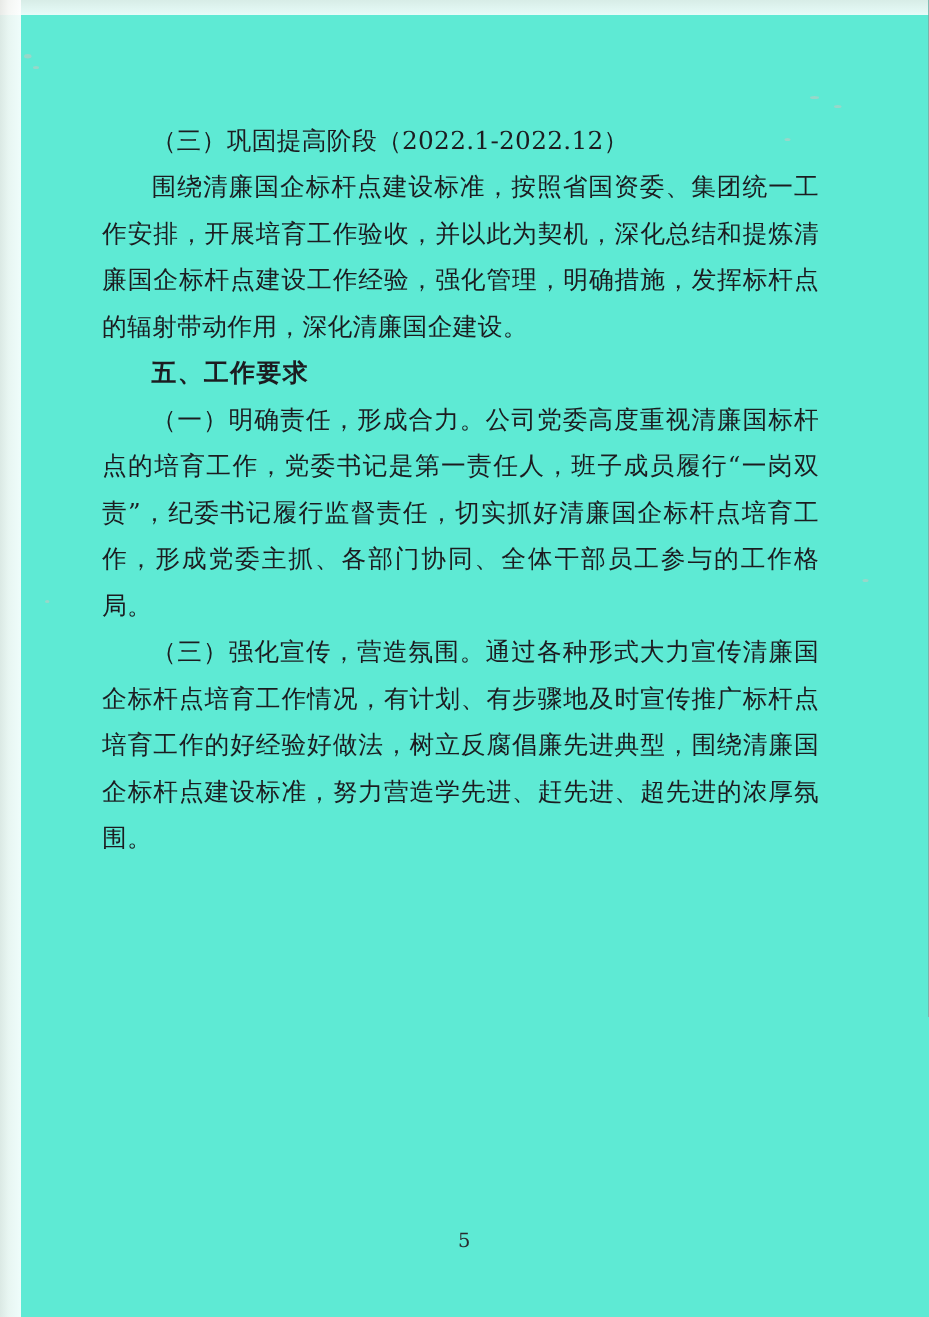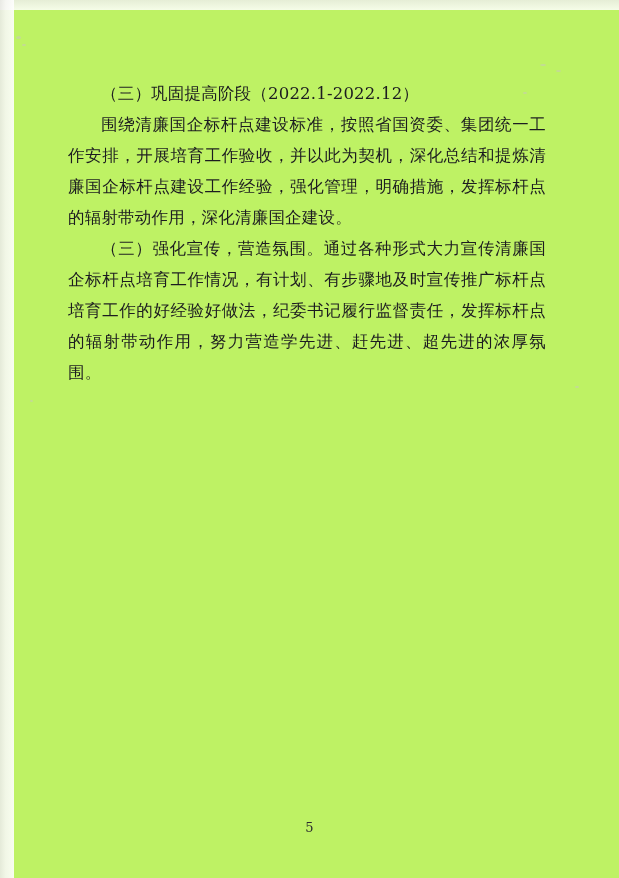--- a/index.html
+++ b/index.html
@@ -10,21 +10,21 @@
   body {
     width: 619px;
     height: 878px;
     overflow: hidden;
     font-family: "DejaVu Serif", "Liberation Serif", serif;
   }
   .page {
     position: relative;
     width: 619px;
     height: 878px;
-    background: #bef264;
+    background: #5eead4;
     box-sizing: border-box;
     overflow: hidden;
   }
   
   .scan-edge-left {
     position: absolute;
     left: 0; top: 0;
     width: 14px; height: 878px;
     background: linear-gradient(to right, #e9e9e6 0%, #f7f7f5 40%, #ffffff 100%);
     opacity: 0.9;
@@ -94,22 +94,24 @@
   <div class="speck" style="left:523px; top:92px; width:4px; height:2px;"></div>
   <div class="speck" style="left:575px; top:386px; width:4px; height:2px;"></div>
   <div class="speck" style="left:30px; top:400px; width:3px; height:2px;"></div>
 
   <div class="content">
 
     <p class="indent2 blk">（三）巩固提高阶段（2022.1-2022.12）</p>
 
     <p class="indent2 blk">围绕清廉国企标杆点建设标准，按照省国资委、集团统一工作安排，开展培育工作验收，并以此为契机，深化总结和提炼清廉国企标杆点建设工作经验，强化管理，明确措施，发挥标杆点的辐射带动作用，深化清廉国企建设。</p>
 
+    <p class="heading blk">五、工作要求</p>
+
+    <p class="indent2 blk">（一）明确责任，形成合力。公司党委高度重视清廉国标杆点的培育工作，党委书记是第一责任人，班子成员履行“一岗双责”，纪委书记履行监督责任，切实抓好清廉国企标杆点培育工作，形成党委主抓、各部门协同、全体干部员工参与的工作格局。</p>
 
 
-
-    <p class="indent2 blk">（三）强化宣传，营造氛围。通过各种形式大力宣传清廉国企标杆点培育工作情况，有计划、有步骤地及时宣传推广标杆点培育工作的好经验好做法，纪委书记履行监督责任，发挥标杆点的辐射带动作用，努力营造学先进、赶先进、超先进的浓厚氛围。</p>
+    <p class="indent2 blk">（三）强化宣传，营造氛围。通过各种形式大力宣传清廉国企标杆点培育工作情况，有计划、有步骤地及时宣传推广标杆点培育工作的好经验好做法，树立反腐倡廉先进典型，围绕清廉国企标杆点建设标准，努力营造学先进、赶先进、超先进的浓厚氛围。</p>
 
   </div>
 
   <div class="pagenum">5</div>
 
 </div>
 
 </body></html>

